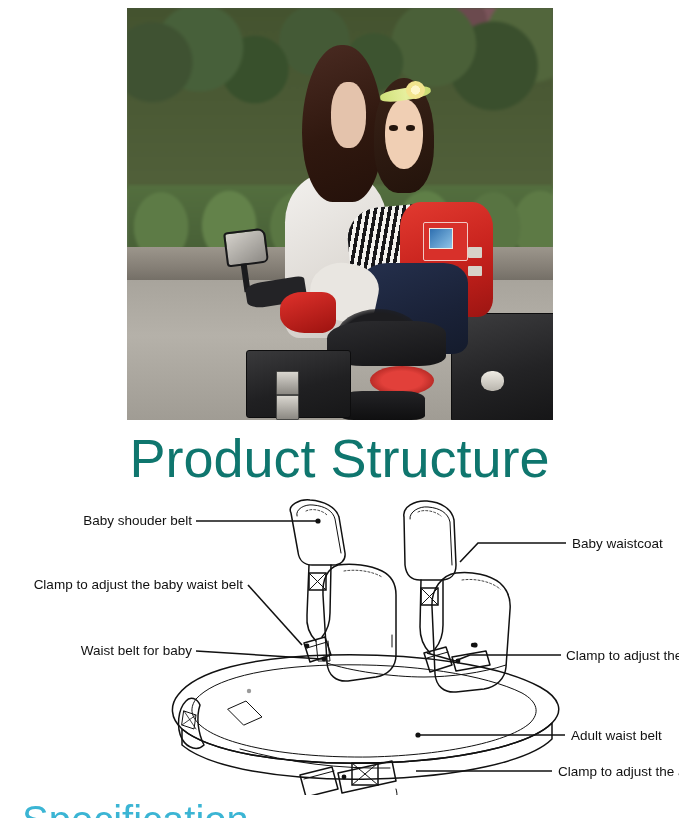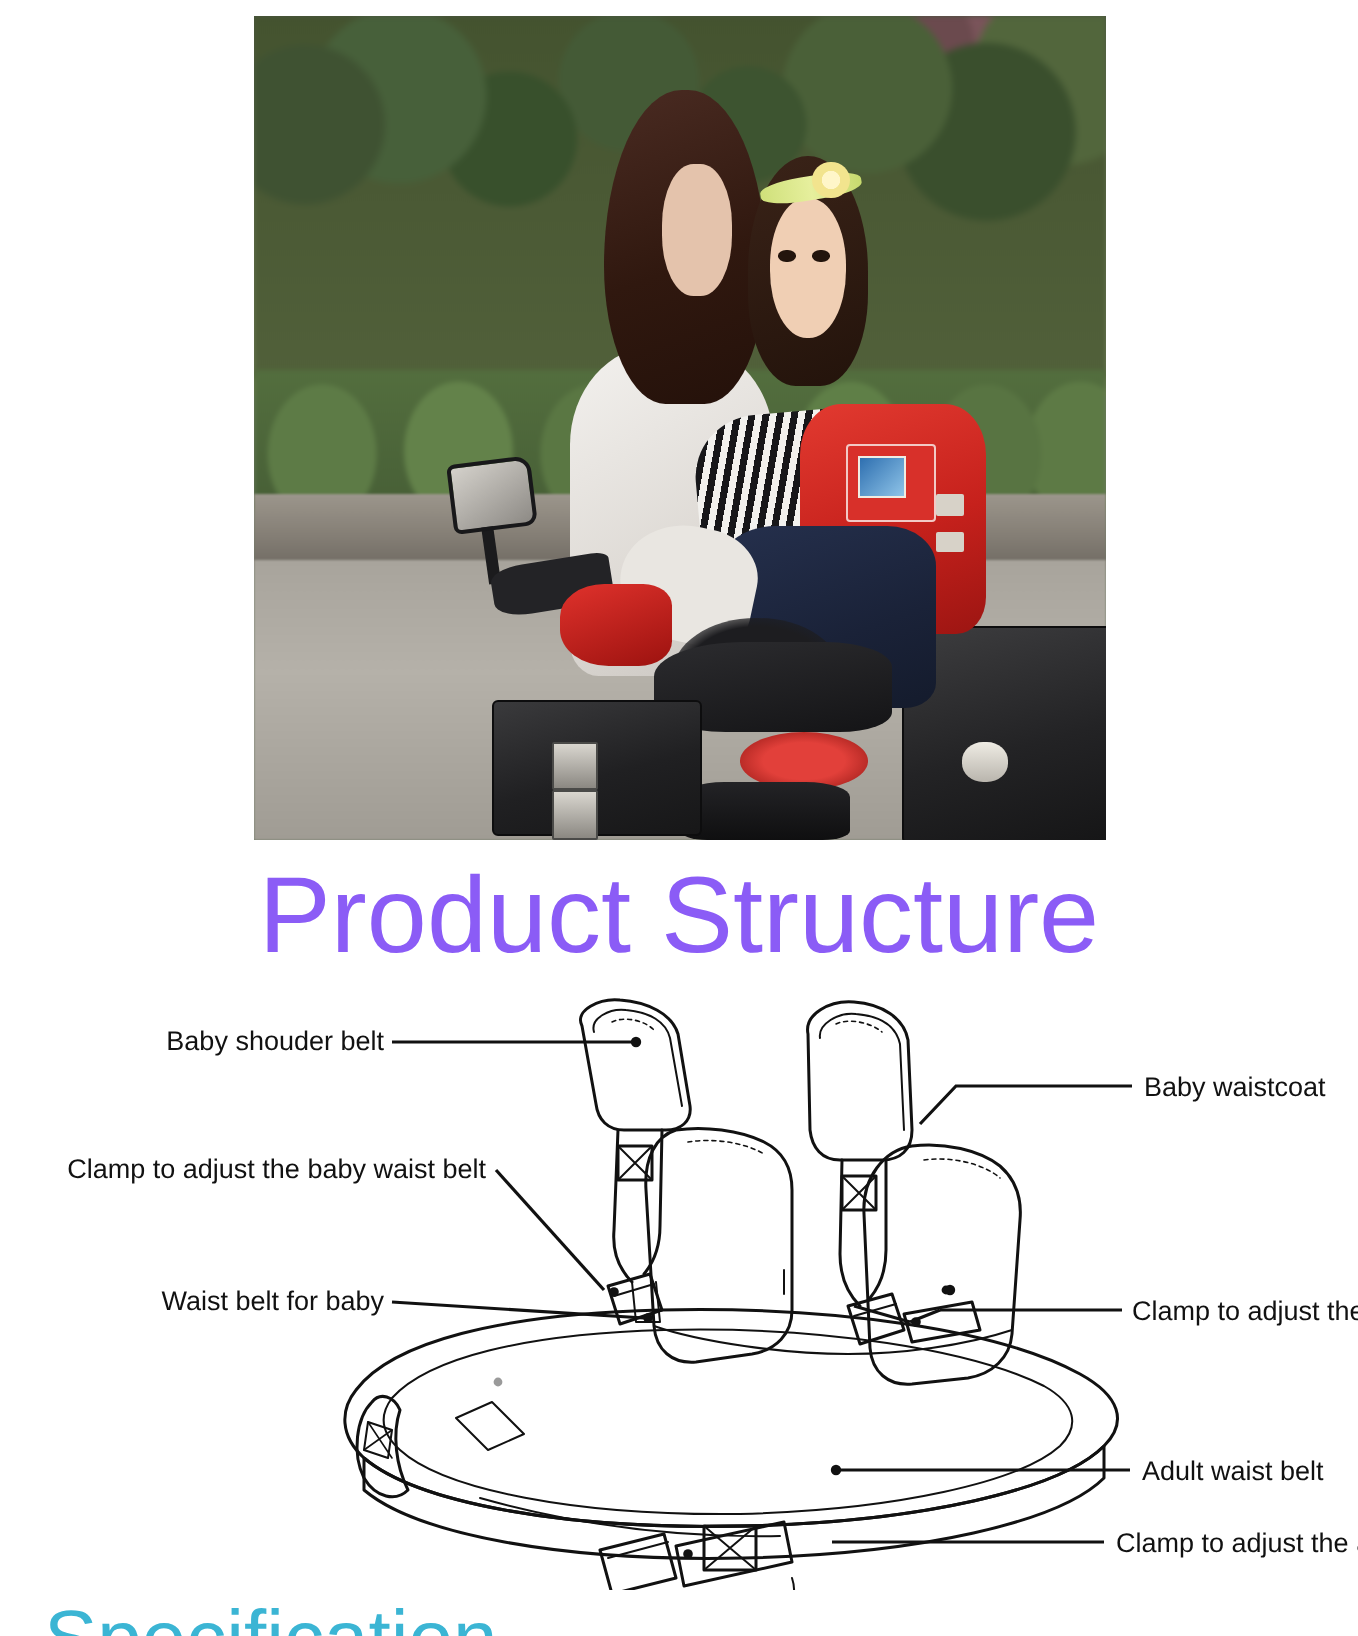--- a/index.html
+++ b/index.html
@@ -222,21 +222,21 @@
   
   .section-title {
     position: absolute;
     left: 0; right: 0;
     top: 428px;
     text-align: center;
     font-size: 54px;
     line-height: 60px;
     font-weight: 400;
     letter-spacing: 0px;
-    color: #8b5cf6;
+    color: #0f766e;
     font-family: "Liberation Sans", sans-serif;
   }
 
   
   .diagram-wrap {
     position: absolute;
     left: 0; top: 495px;
     width: 679px; height: 300px;
   }
   .diagram-svg { display: block; width: 679px; height: 300px; }

